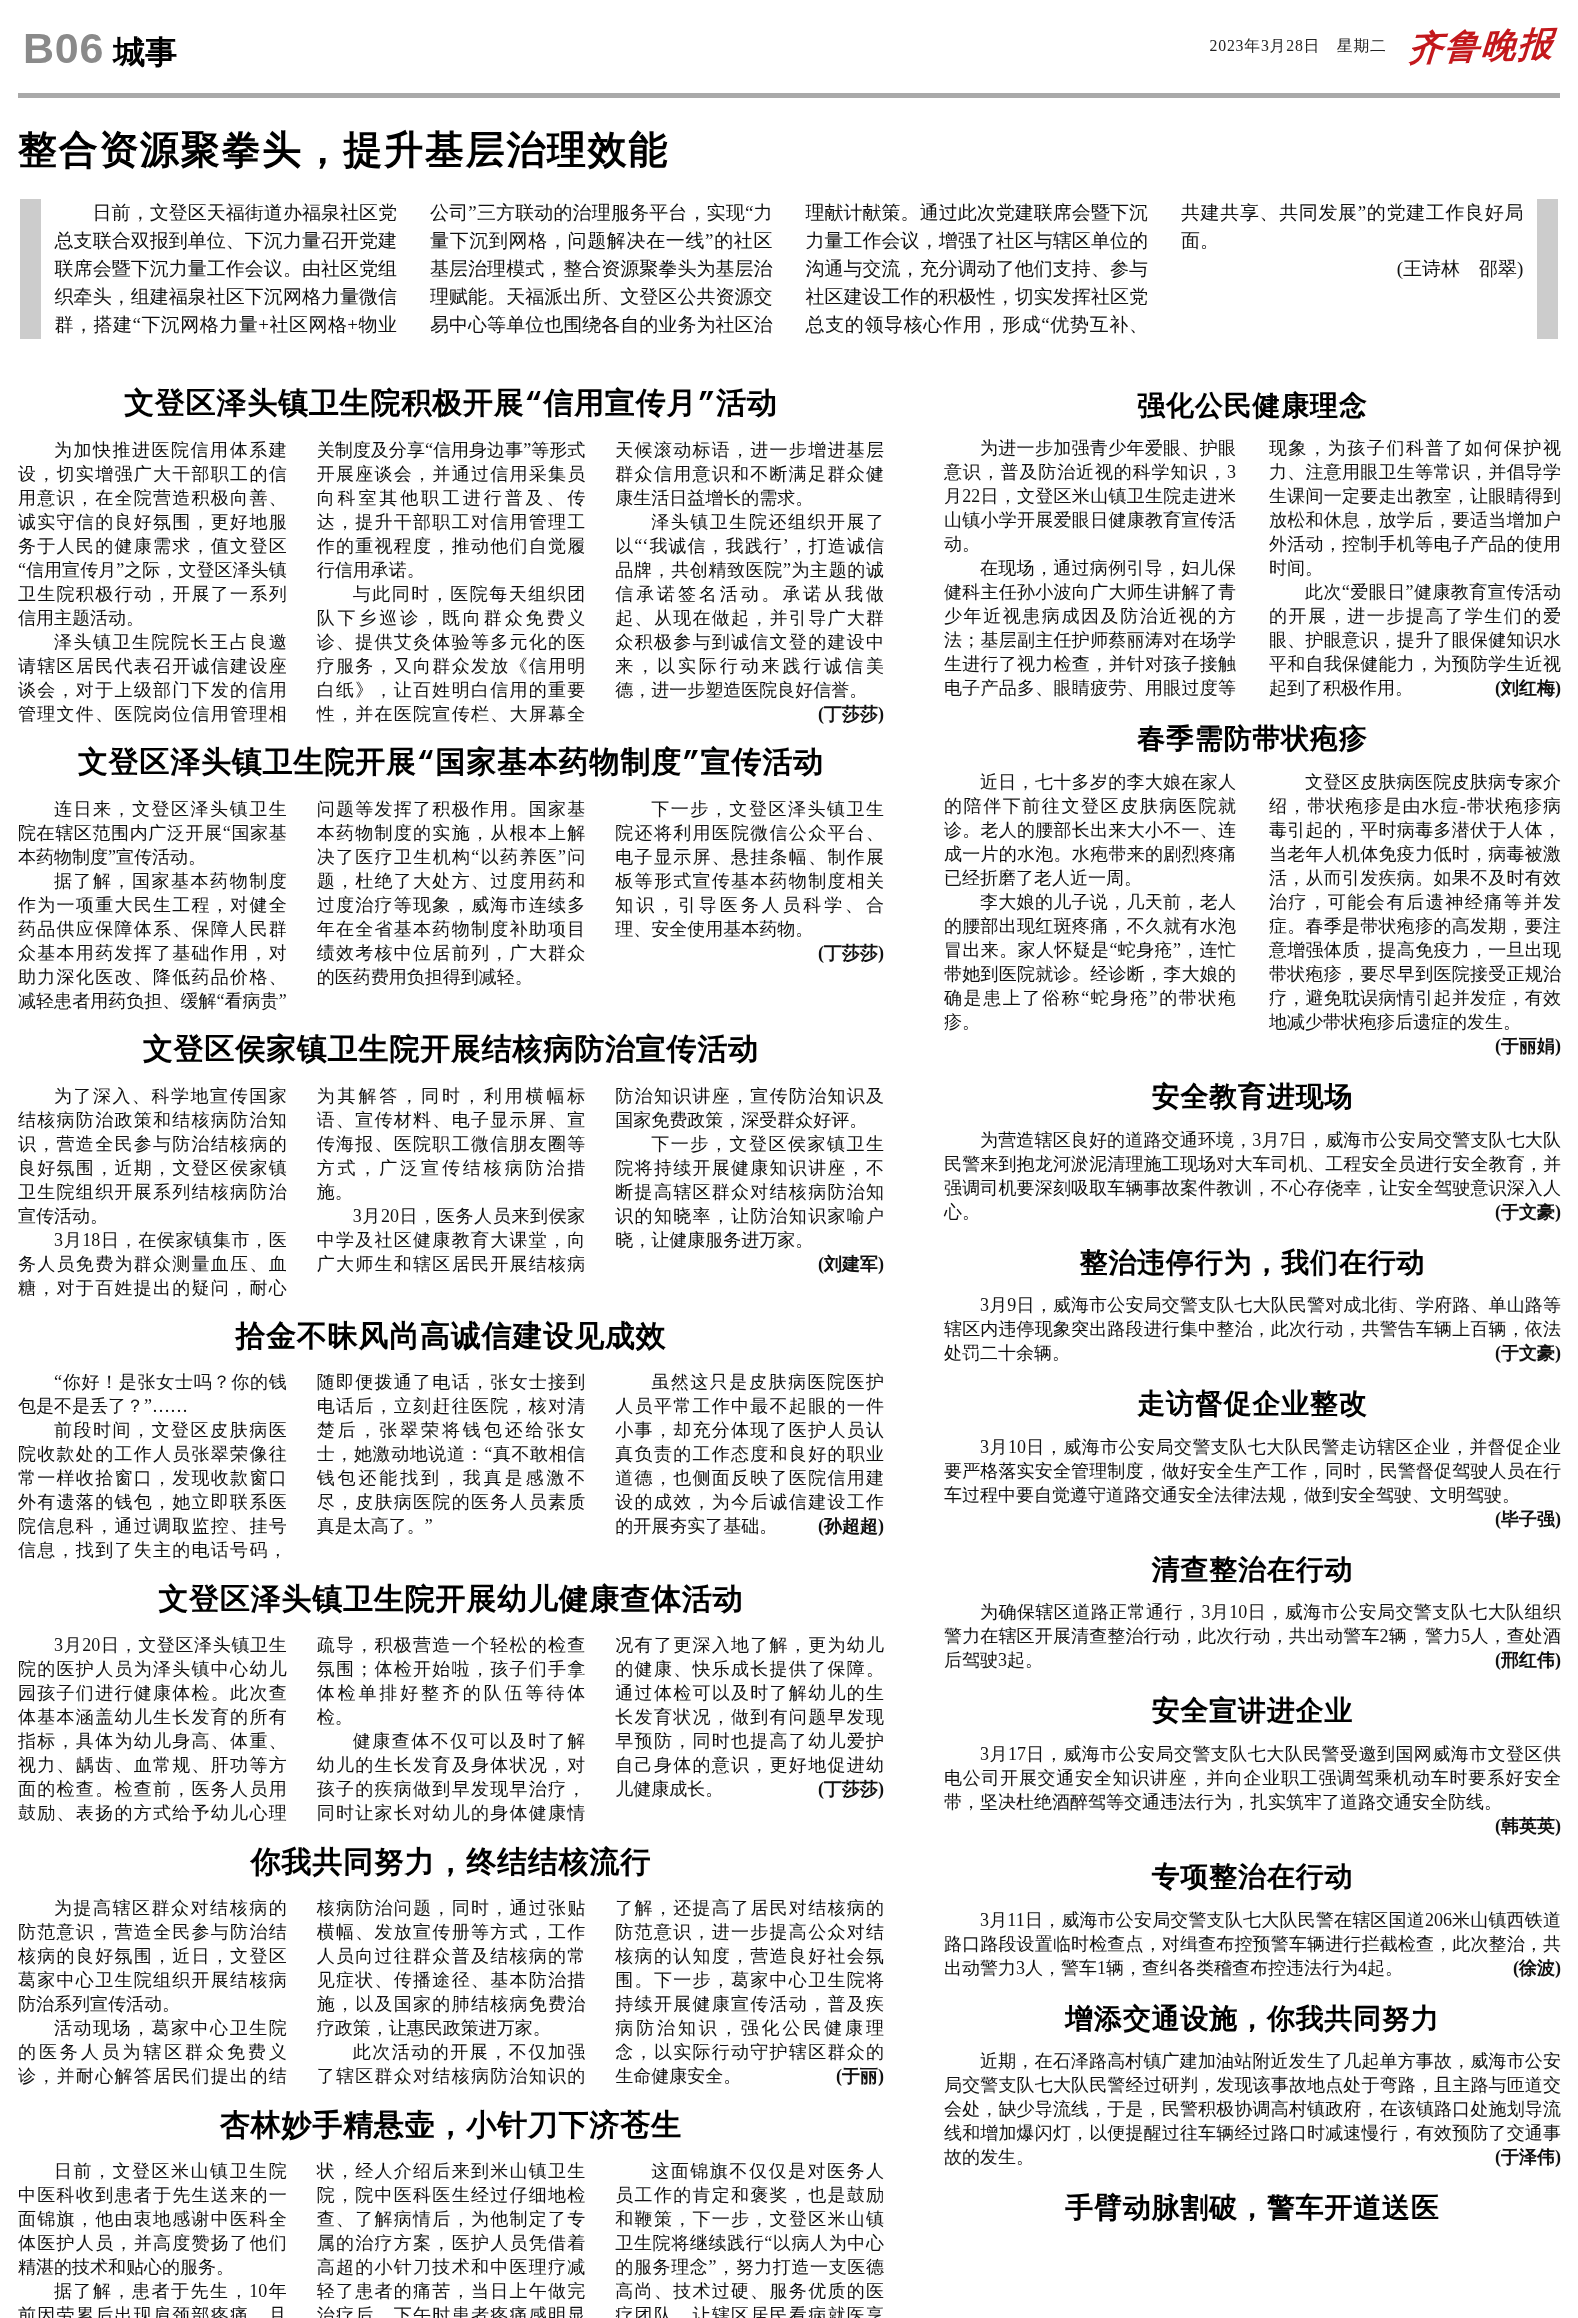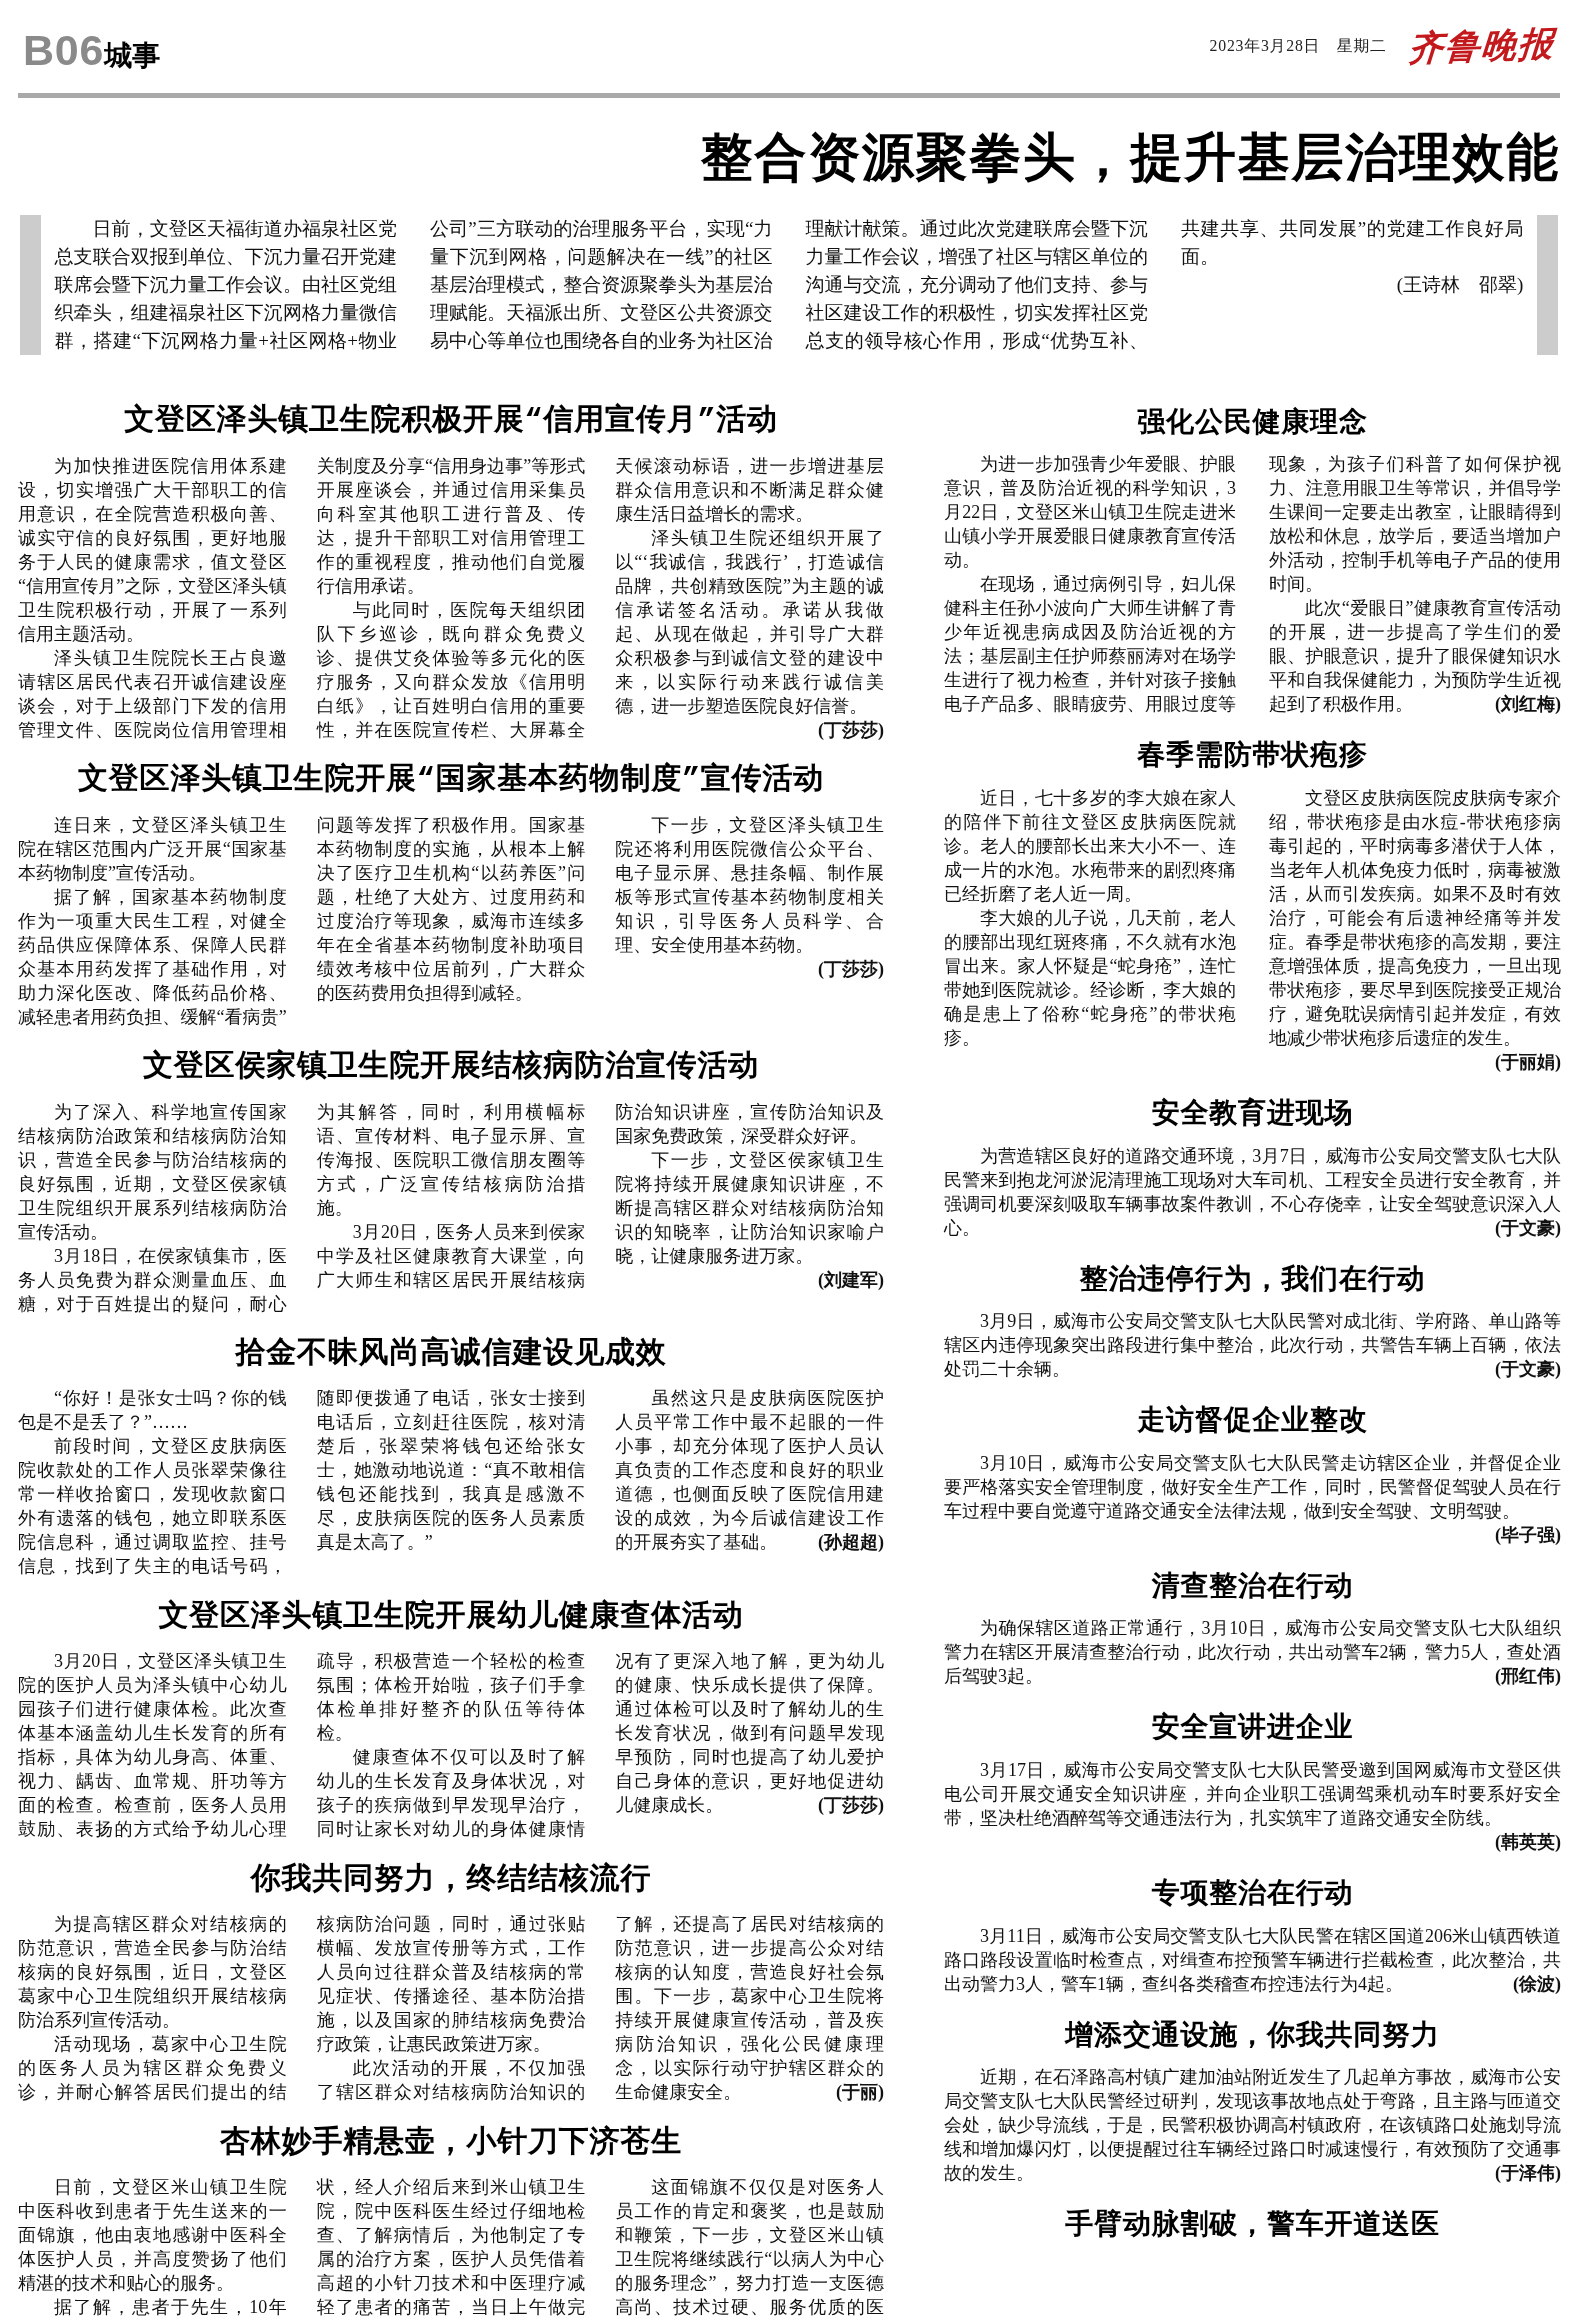--- a/index.html
+++ b/index.html
@@ -3,30 +3,30 @@
 <meta charset="utf-8">
 <style>
   html,body{margin:0;padding:0;background:#ffffff;}
   body{width:1578px;min-height:2319px;color:#111;font-family:"Liberation Serif","DejaVu Serif",serif;}
   .page{padding:15px 18px 8.3px 18px;position:relative;}
 
   
   .hdr{display:flex;align-items:flex-end;justify-content:space-between;padding:8.3px 5px 0 5px;}
   .hdr-left{display:flex;align-items:baseline;}
   .page-no{font-family:"Liberation Sans","DejaVu Sans",sans-serif;font-weight:900;font-size:43px;color:#8a8a8a;letter-spacing:0.8px;}
-  .section-name{font-family:"Liberation Sans","DejaVu Sans",sans-serif;font-weight:900;font-size:28px;color:#000;}
+  .section-name{font-family:"Liberation Sans","DejaVu Sans",sans-serif;font-weight:900;font-size:32px;color:#000;margin-left:9px;}
   .hdr-right{display:flex;align-items:center;gap:21.6px;padding-bottom:5px;}
   .date-line{font-size:15.8px;color:#222;letter-spacing:0.8px;}
   .masthead{font-family:"Liberation Serif","DejaVu Serif",serif;font-weight:900;font-style:italic;
             font-size:35px;color:#c3181c;transform:rotate(-2deg) skewX(-6deg);letter-spacing:1.7px;}
   .hdr-rule{height:5px;background:#a9a9a9;margin:18px 0 0 0;}
 
   
-  .headline{font-family:"Liberation Sans","DejaVu Sans",sans-serif;font-weight:900;text-align:right;
-            font-size:52px;letter-spacing:1.7px;margin:25px 0 21.6px 0;color:#000;}
+  .headline{font-family:"Liberation Sans","DejaVu Sans",sans-serif;font-weight:900;text-align:left;
+            font-size:39px;letter-spacing:1.7px;margin:25px 0 21.6px 0;color:#000;}
   .lead-wrap{display:flex;align-items:stretch;gap:13.3px;margin:0 1.7px;}
   .side-bar{width:21.6px;background:#cccccc;flex:0 0 auto;}
   .lead-body{flex:1;column-count:4;column-gap:33px;font-size:19px;line-height:28px;text-align:justify;}
   .lead-body p{margin:0;text-indent:2em;}
   .lead-body p.byline-line{text-indent:0;text-align:right;margin-top:0;}
 
   
   .content{display:grid;grid-template-columns:866px 617px;column-gap:60px;margin-top:28px;align-items:start;}
 
   .article{break-inside:avoid;}

